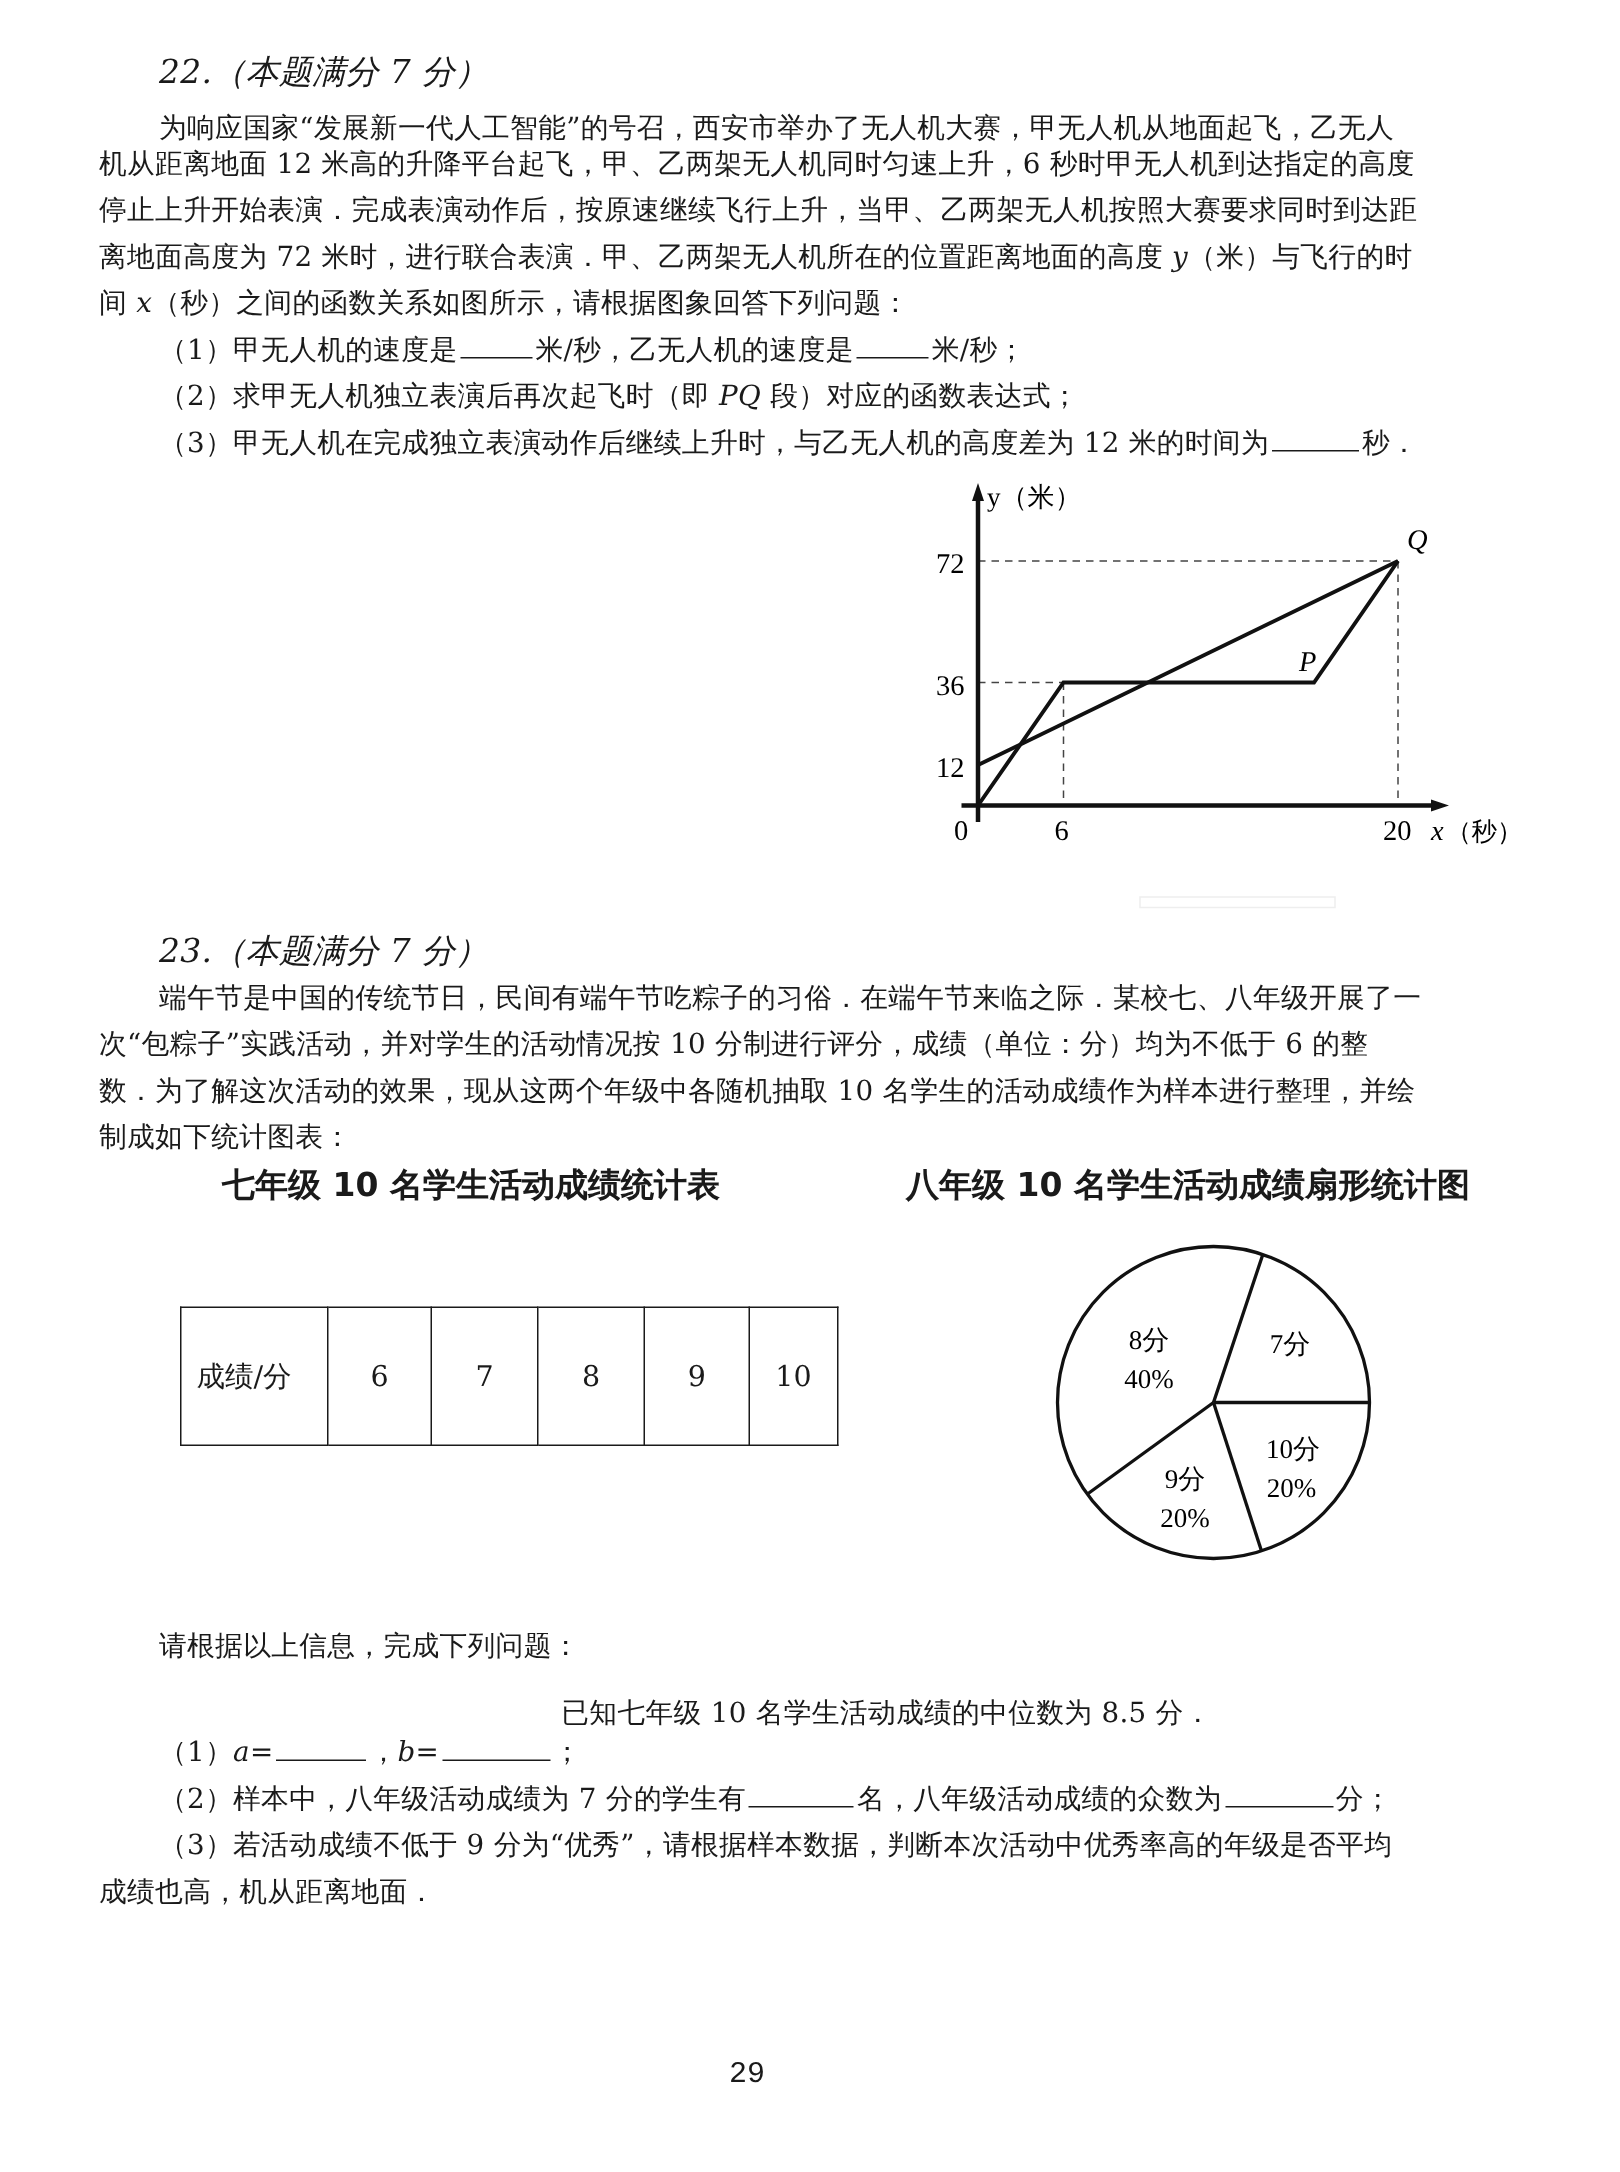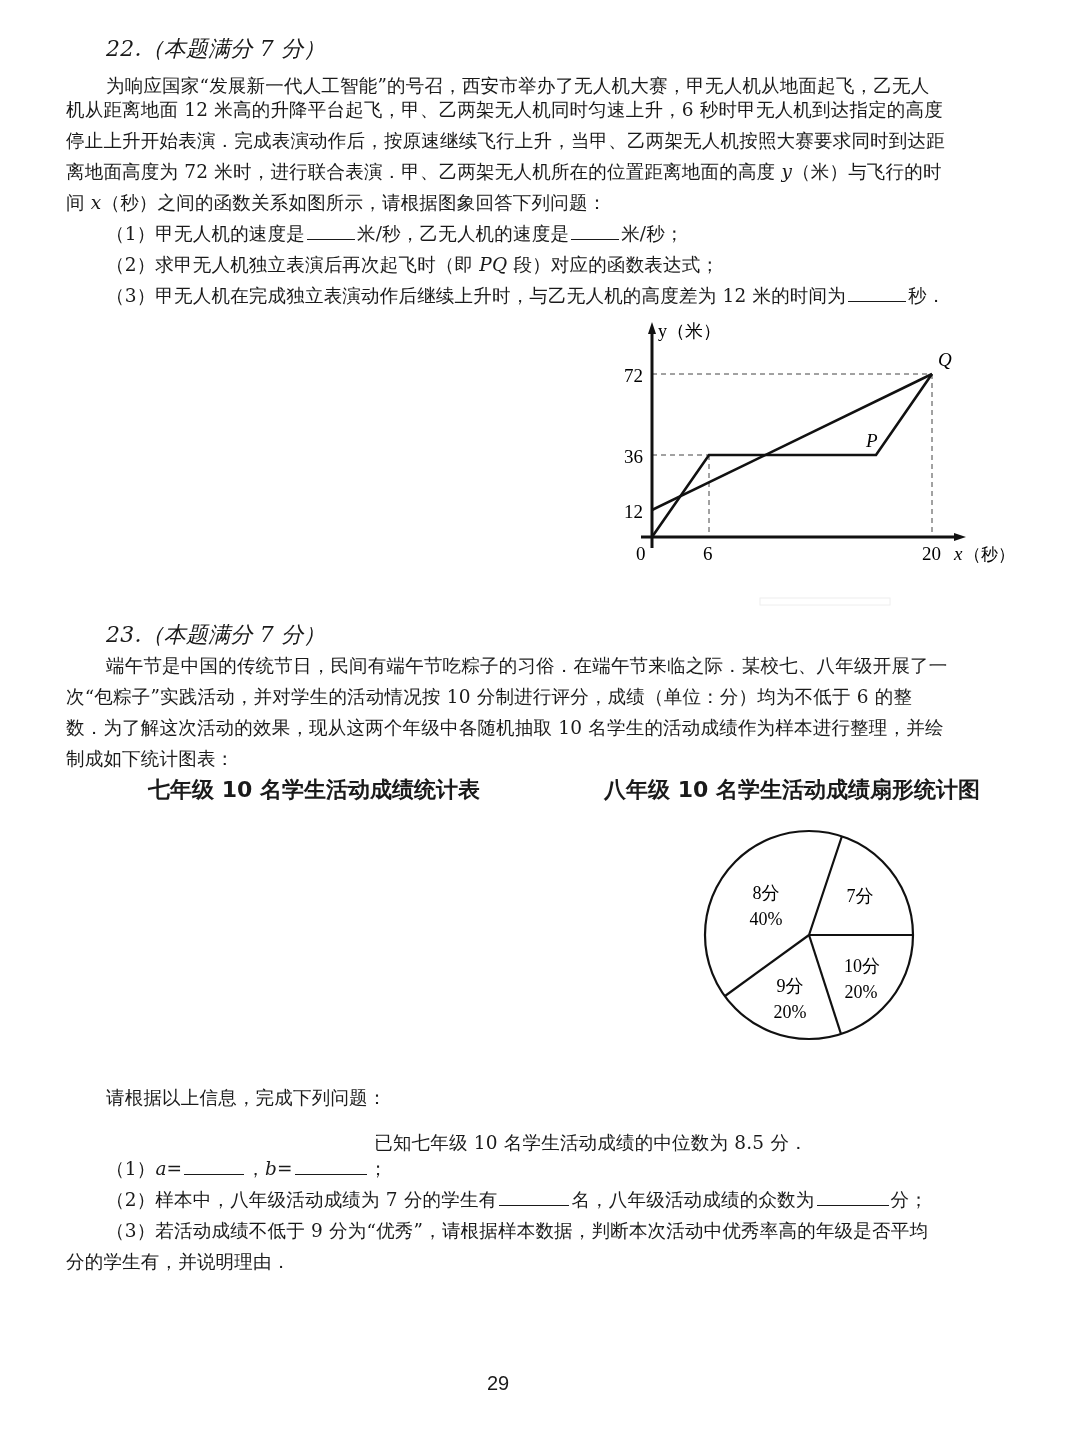--- a/index.html
+++ b/index.html
@@ -9,21 +9,21 @@
   .line { position: absolute; left: 66px; width: 970px; font-size: 18.5px; line-height: 31px; white-space: nowrap; letter-spacing: 0.2px; }
   .indent { left: 106px; }
   .sub { left: 106px; }
   .heading { left: 106px; font-size: 22px; font-style: italic; }
   .blank { display: inline-block; border-bottom: 1px solid #1a1a1a; height: 18px; vertical-align: baseline; margin: 0 2px; }
   .it { font-style: italic; }
   .title-sans { position: absolute; font-family: "DejaVu Sans", "Liberation Sans", sans-serif; font-size: 22px; font-weight: bold; white-space: nowrap; }
   table.score { position: absolute; left: 120px; top: 871px; border-collapse: collapse; font-size: 19px; }
   table.score td { border: 1.5px solid #1a1a1a; height: 91px; text-align: center; padding: 0; }
   table.score td.rowhead { text-align: left; padding-left: 10px; width: 87px; }
-  .pagenum { position: absolute; left: 0; width: 996px; top: 1372px; text-align: center; font-family: Liberation Sans, sans-serif; font-size: 20px; }
+  .pagenum { position: absolute; left: 0; width: 996px; top: 1372px; text-align: center; font-family: Liberation Mono, monospace; font-size: 20px; }
   svg text { font-family: "Liberation Serif", "DejaVu Serif", serif; }
 </style>
 </head>
 <body>
 
 <div class="line heading" style="top:33px;">22.（本题满分 7 分）</div>
 <div class="line indent" style="top:70px;">为响应国家“发展新一代人工智能”的号召，西安市举办了无人机大赛，甲无人机从地面起飞，乙无人</div>
 <div class="line" style="top:94px;">机从距离地面 12 米高的升降平台起飞，甲、乙两架无人机同时匀速上升，6 秒时甲无人机到达指定的高度</div>
 <div class="line" style="top:125px;">停止上升开始表演．完成表演动作后，按原速继续飞行上升，当甲、乙两架无人机按照大赛要求同时到达距</div>
 <div class="line" style="top:156px;">
@@ -84,20 +84,28 @@
 <div class="line indent" style="top:650px;">端午节是中国的传统节日，民间有端午节吃粽子的习俗．在端午节来临之际．某校七、八年级开展了一</div>
 <div class="line" style="top:681px;">次“包粽子”实践活动，并对学生的活动情况按 10 分制进行评分，成绩（单位：分）均为不低于 6 的整</div>
 <div class="line" style="top:712px;">数．为了解这次活动的效果，现从这两个年级中各随机抽取 10 名学生的活动成绩作为样本进行整理，并绘</div>
 <div class="line" style="top:743px;">制成如下统计图表：</div>
 
 <div class="title-sans" style="left:148px; top:775px;">七年级 10 名学生活动成绩统计表</div>
 <div class="title-sans" style="left:604px; top:775px;">八年级 10 名学生活动成绩扇形统计图</div>
 
 <table class="score">
   <tbody>
+      <tr>
+    <td class="rowhead">成绩/分</td>
+    <td style="width:68px;">6</td>
+    <td style="width:70px;">7</td>
+    <td style="width:70px;">8</td>
+    <td style="width:69px;">9</td>
+    <td style="width:58px;">10</td>
+  </tr>
 </tbody>
   </table>
 
 <svg class="abs" style="left:690px; top:820px;" width="240" height="230" viewBox="690 820 240 230">
   <circle cx="809" cy="935" r="104" fill="#fff" stroke="#111" stroke-width="2.2"></circle>
   <g stroke="#111" stroke-width="2.2">
     <line x1="809" y1="935" x2="913" y2="935"></line>
     <line x1="809" y1="935" x2="842" y2="836"></line>
     <line x1="809" y1="935" x2="725" y2="996"></line>
     <line x1="809" y1="935" x2="841" y2="1034"></line>
@@ -114,15 +122,15 @@
 <div class="line indent" style="top:1127px;text-align:center;">已知七年级 10 名学生活动成绩的中位数为 8.5 分．</div>
 <div class="line indent" style="top:1082px;">请根据以上信息，完成下列问题：</div>
 
 <div class="line sub" style="top:1153px;">
   <span>（1）</span><span class="it">a</span><span>=</span><span class="blank" style="width:60px;"></span><span>，</span><span class="it">b</span><span>=</span><span class="blank" style="width:72px;"></span><span>；</span>
 </div>
 <div class="line sub" style="top:1184px;">
   <span>（2）样本中，八年级活动成绩为 7 分的学生有</span><span class="blank" style="width:70px;"></span><span>名，八年级活动成绩的众数为</span><span class="blank" style="width:72px;"></span><span>分；</span>
 </div>
 <div class="line sub" style="top:1215px;">（3）若活动成绩不低于 9 分为“优秀”，请根据样本数据，判断本次活动中优秀率高的年级是否平均</div>
-<div class="line" style="top:1246px;">分的学生有，并说明理由．</div>
+<div class="line" style="top:1246px;">成绩也高，机从距离地面．</div>
 
 <div class="pagenum">29</div>
 
 </body></html>

